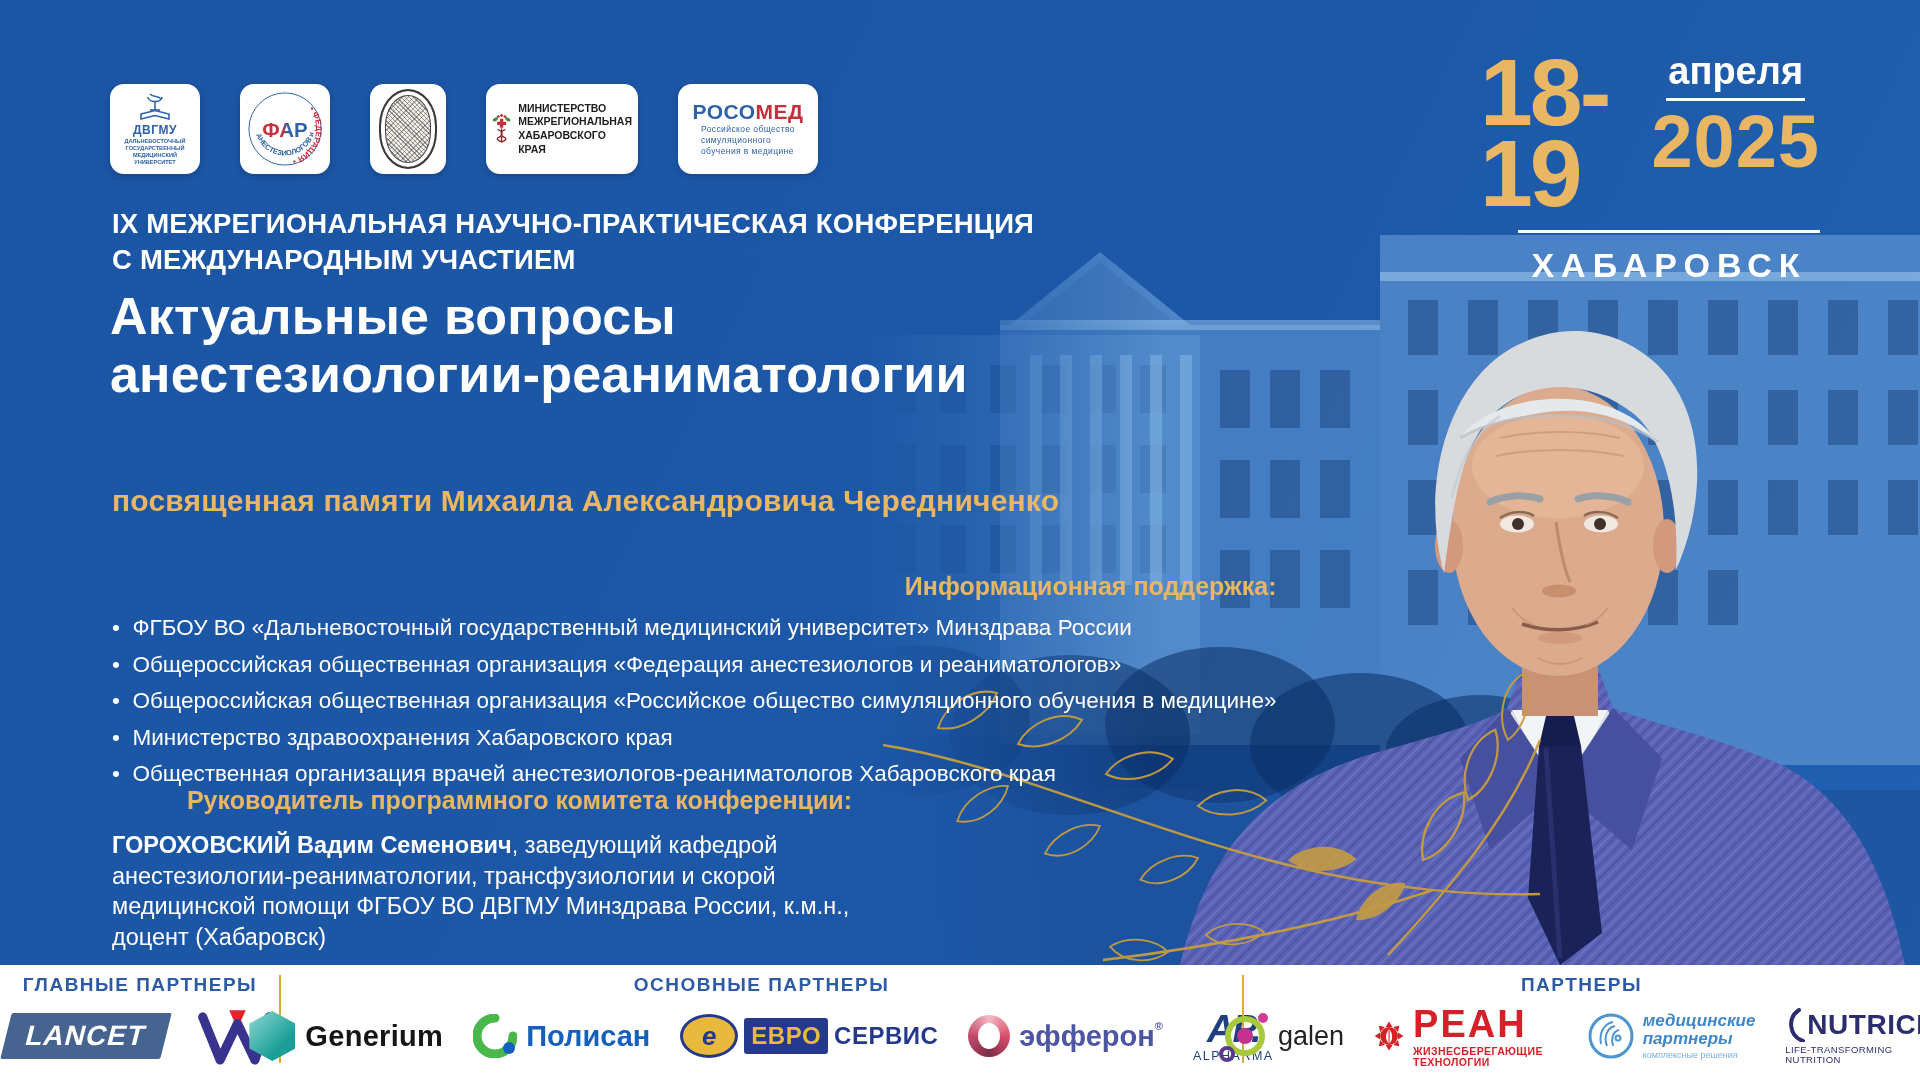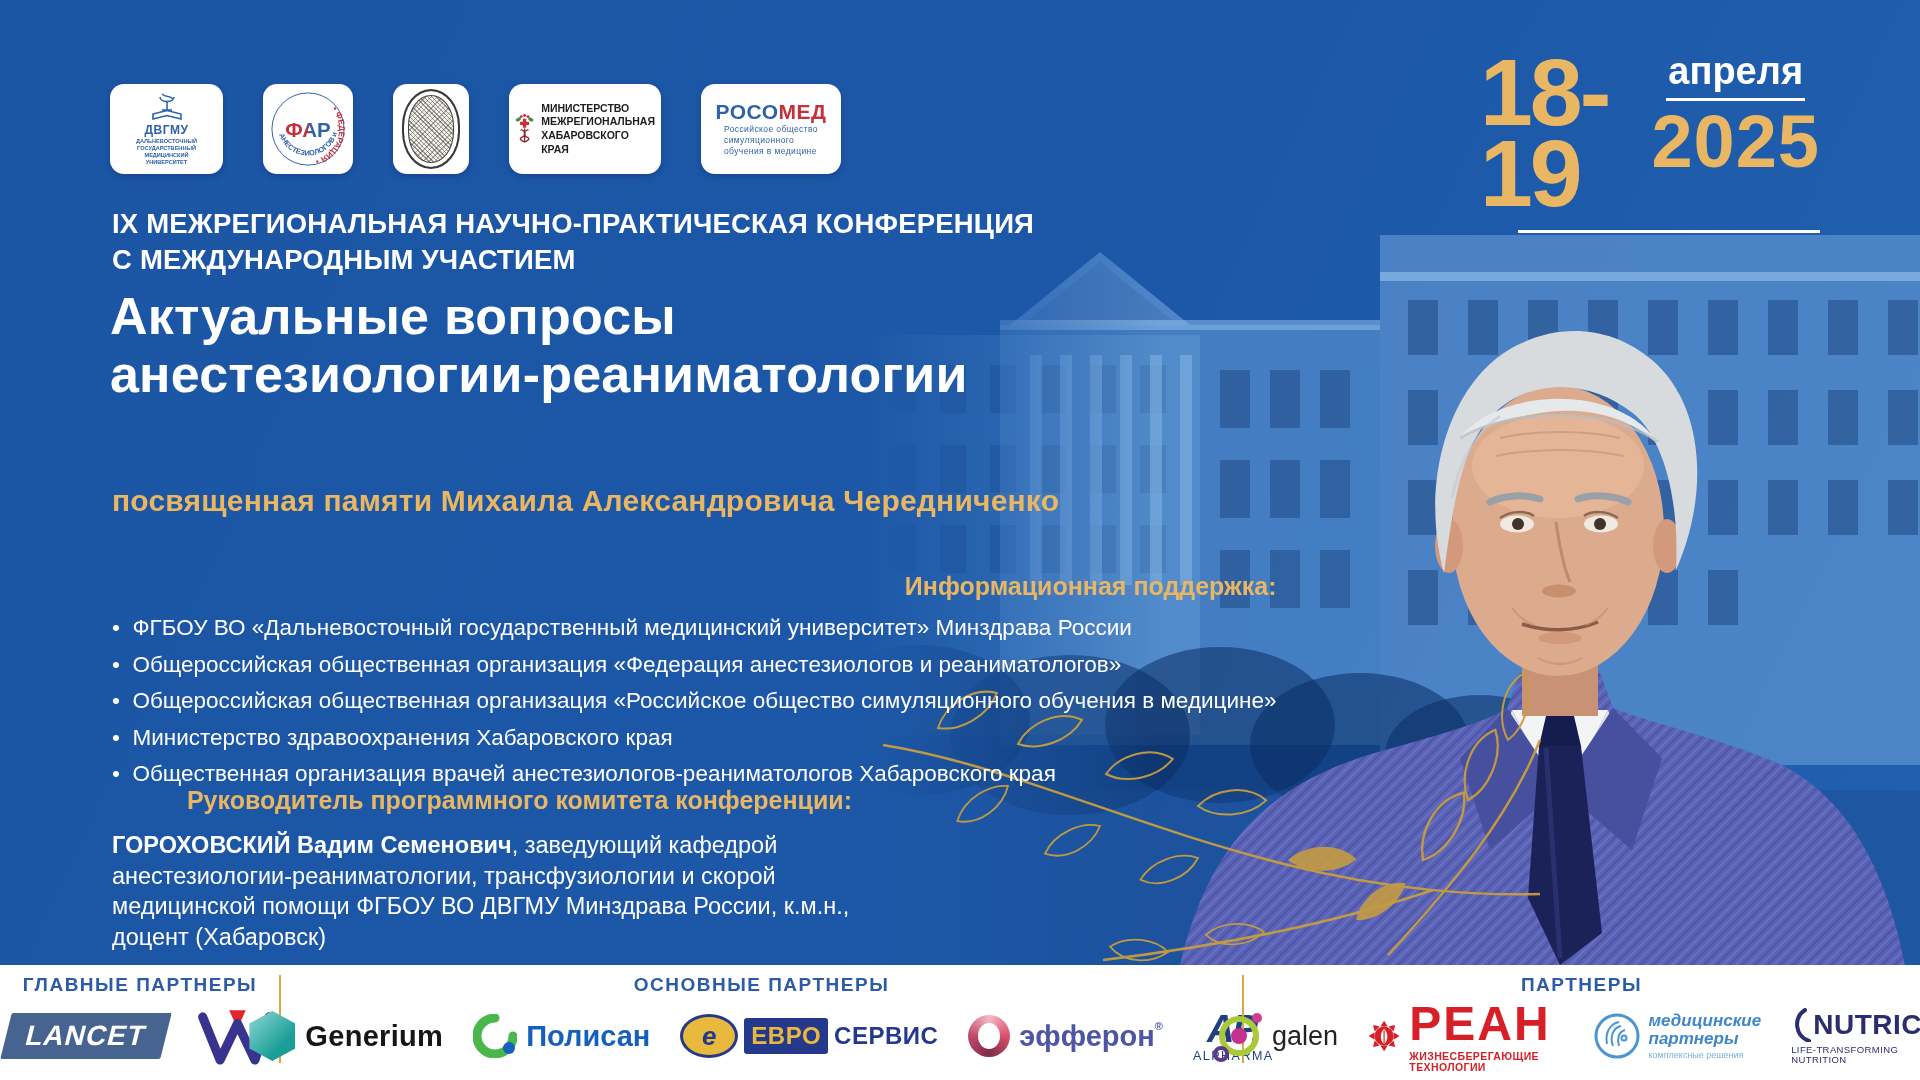--- a/index.html
+++ b/index.html
@@ -10,21 +10,21 @@
   }
   
   .bg-photo{position:absolute;left:860px;top:160px;width:1060px;height:805px;z-index:1;}
   
   .laurel{position:absolute;left:868px;top:560px;width:700px;height:405px;z-index:4;opacity:.95;}
   
   .portrait{position:absolute;left:1160px;top:318px;width:760px;height:647px;z-index:3;}
   
   .logos-row{position:absolute;left:110px;top:84px;display:flex;gap:40px;z-index:5;}
   .logo-card{background:#fff;border-radius:14px;height:90px;display:flex;align-items:center;justify-content:center;box-shadow:0 2px 6px rgba(0,20,60,.25);padding:0 6px;box-sizing:border-box;}
-  .card-dvgmu{width:113px;flex-direction:column;gap:1px;}
+  .card-dvgmu{width:90px;flex-direction:column;gap:1px;}
   .dvgmu-abbr{color:#2f62a8;font-weight:bold;font-size:12px;letter-spacing:.5px;}
   .dvgmu-lines{color:#2f62a8;font-size:5.6px;font-weight:bold;text-align:center;line-height:1.25;}
   .card-far{width:90px;}
   .card-emblem{width:76px;}
   .emblem-oval{width:54px;height:76px;border-radius:50%/46%;border:2px solid #3a3a3a;background:
     repeating-linear-gradient(45deg,rgba(40,40,40,.45) 0 1px,transparent 1px 3px),
     repeating-linear-gradient(-45deg,rgba(40,40,40,.35) 0 1px,transparent 1px 4px),#f2efe8;
     box-shadow:inset 0 0 0 4px #fff, inset 0 0 0 5px #444;}
   .card-minzdrav{width:152px;gap:7px;}
   .minzdrav-text{color:#1d1d1d;font-size:10.5px;font-weight:bold;line-height:1.3;}
@@ -81,21 +81,21 @@
   .ef-ring::after{content:"";position:absolute;left:10px;top:8px;width:22px;height:26px;border-radius:50%;background:#fff;}
   .ef-name{color:#4d55a5;font-size:29px;font-weight:700;}
   .ef-reg{color:#4d55a5;font-size:11px;vertical-align:top;}
   .alpharma{display:flex;flex-direction:column;align-items:center;line-height:1;}
   .alp-mono{color:#1f3f7e;font-size:38px;font-weight:800;font-style:italic;letter-spacing:-2px;}
   .alp-name{color:#1f3f7e;font-size:12.5px;letter-spacing:1.5px;margin-top:2px;}
   .galen{display:flex;align-items:center;gap:8px;}
   .galen-name{color:#222;font-size:27px;font-weight:500;}
   .rean{display:flex;align-items:center;gap:9px;}
   .rean-col{display:flex;flex-direction:column;line-height:1;}
-  .rean-name{color:#d61f26;font-size:48px;font-weight:800;letter-spacing:2px;}
+  .rean-name{color:#d61f26;font-size:38px;font-weight:800;letter-spacing:2px;}
   .rean-tag{color:#d61f26;font-size:10.5px;font-weight:700;letter-spacing:.4px;margin-top:3px;}
   .medp{display:flex;align-items:center;gap:8px;}
   .medp-col{display:flex;flex-direction:column;line-height:1.05;}
   .medp-l{color:#3f87c8;font-size:17px;font-weight:800;font-style:italic;}
   .medp-tag{color:#7ab0d8;font-size:9px;margin-top:3px;}
   .nutricia{display:flex;flex-direction:column;align-items:center;line-height:1;}
   .nut-row{display:flex;align-items:center;gap:2px;}
   .nut-name{color:#2b2d6e;font-size:28px;font-weight:800;letter-spacing:.5px;}
   .nut-tag{color:#2b2d6e;font-size:9.5px;letter-spacing:.4px;margin-top:3px;}
 </style>
@@ -381,20 +381,21 @@
 
   <div class="date-block">
     <div class="date-row">
       <div class="days">18-19</div>
       <div class="month-col">
         <div class="month">апреля</div>
         <div class="year">2025</div>
       </div>
     </div>
     <div class="date-sep"></div>
+    <div class="city">ХАБАРОВСК</div>
   </div>
 
   <div class="kicker">
     <div>IX МЕЖРЕГИОНАЛЬНАЯ  НАУЧНО-ПРАКТИЧЕСКАЯ КОНФЕРЕНЦИЯ</div>
     <div>С МЕЖДУНАРОДНЫМ УЧАСТИЕМ</div>
   </div>
 
   <div class="main-title">
     <div>Актуальные вопросы</div>
     <div>анестезиологии-реаниматологии</div>

